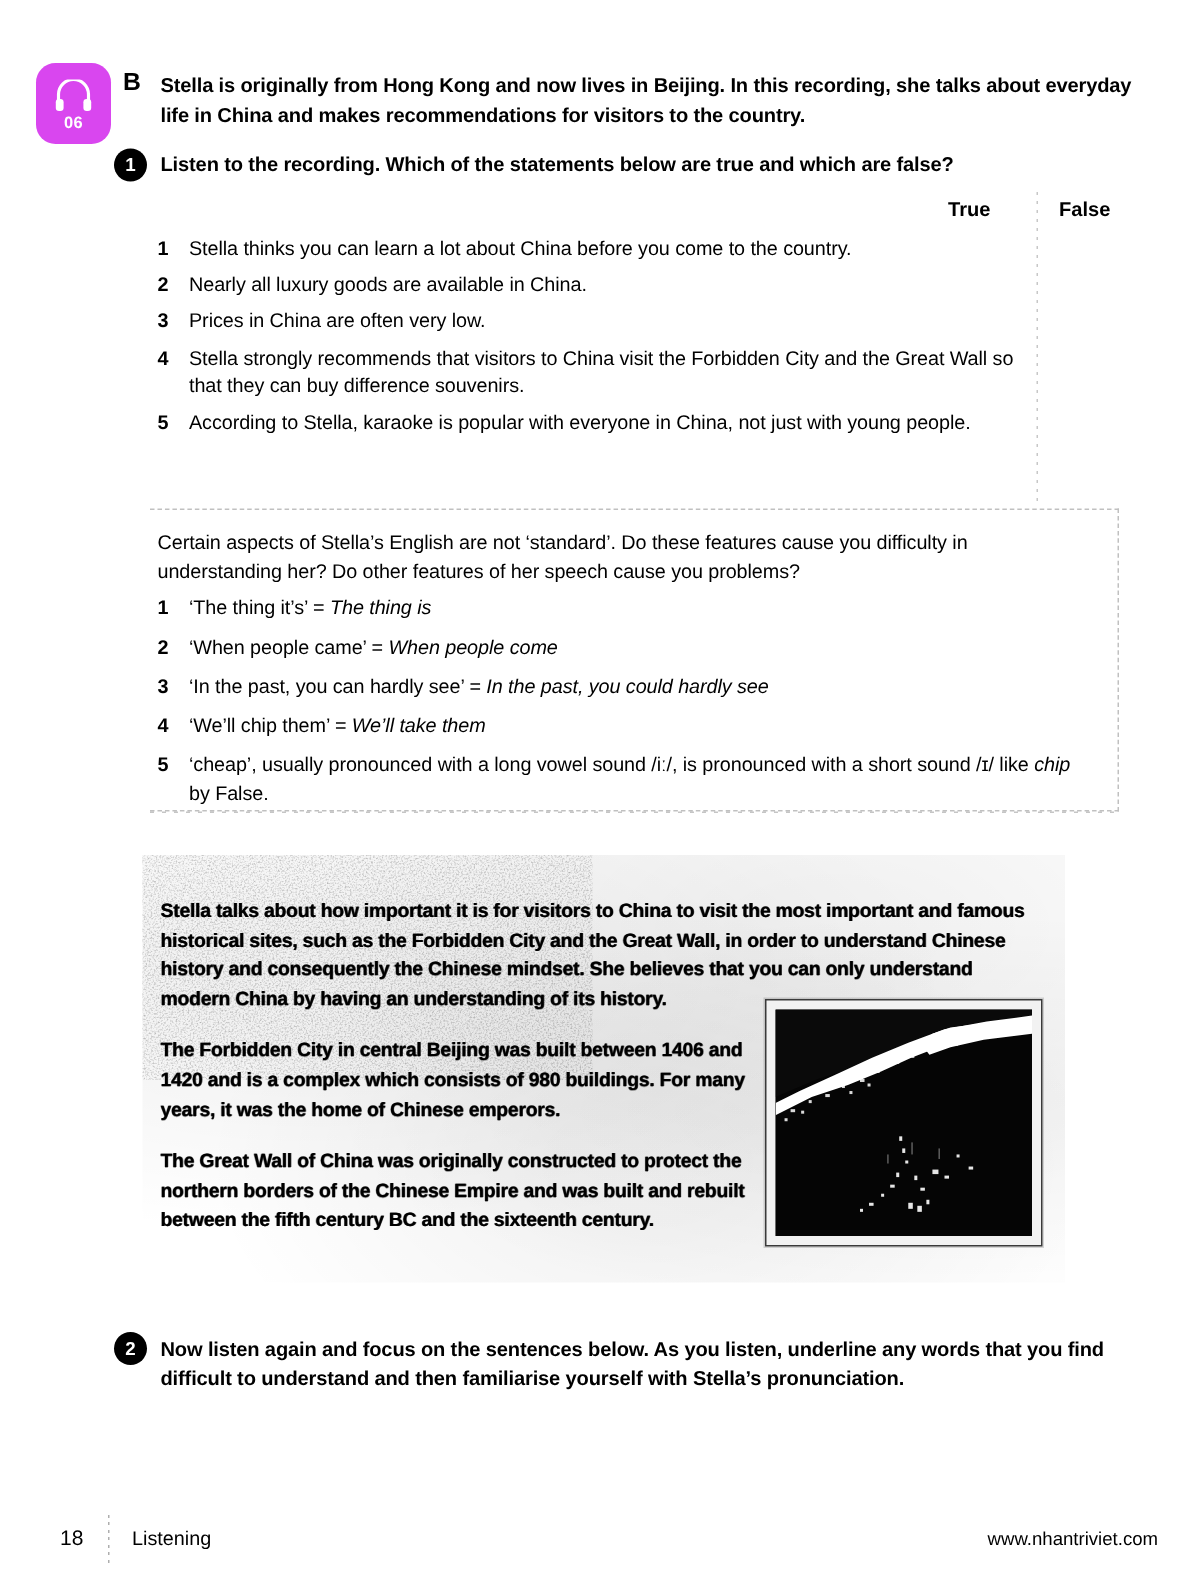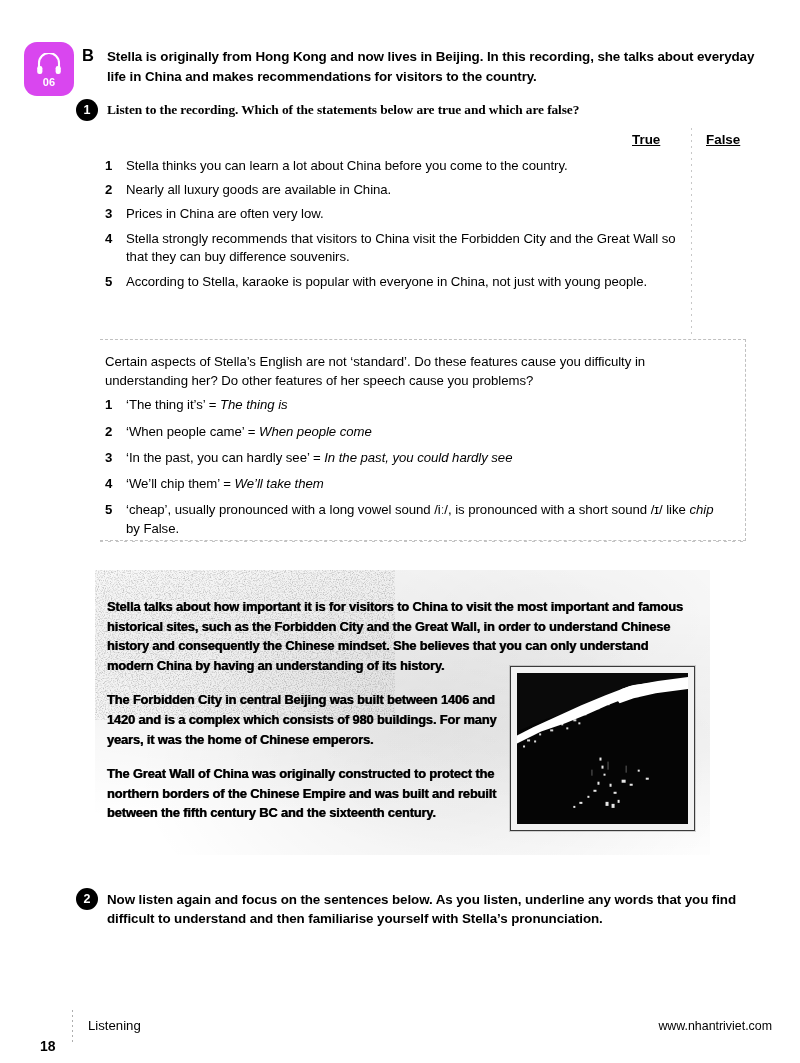--- a/index.html
+++ b/index.html
@@ -88,29 +88,27 @@
 
   .ex1-instr {
     position: absolute;
     left: 107px;
     top: 100px;
     width: 668px;
     font-size: 13.4px;
     font-weight: bold;
     line-height: 1.45;
     letter-spacing: -0.1px;
-    font-family: Liberation Serif, serif;
   }
 
   .tf-head {
     position: absolute;
     top: 132px;
     font-size: 13.4px;
     font-weight: bold;
-    text-decoration: underline;
   }
   #tf-true  { left: 632px; }
   #tf-false { left: 706px; }
 
   .tf-divider {
     position: absolute;
     left: 691px;
     top: 128px;
     width: 1px;
     height: 210px;
@@ -269,23 +267,23 @@
     width: 600px;
     font-size: 13.2px;
     line-height: 1.42;
     letter-spacing: -0.05px;
   }
 
   
   .footer-page {
     position: absolute;
     left: 40px;
-    top: 1038px;
+    top: 1017px;
     font-size: 14px;
-    font-weight: bold;
+    font-weight: normal;
   }
   .footer-sep {
     position: absolute;
     left: 72px;
     top: 1010px;
     width: 1px;
     height: 34px;
     background: repeating-linear-gradient(to bottom,
       rgba(120,120,120,.6) 0 2px, transparent 2px 5px);
   }

